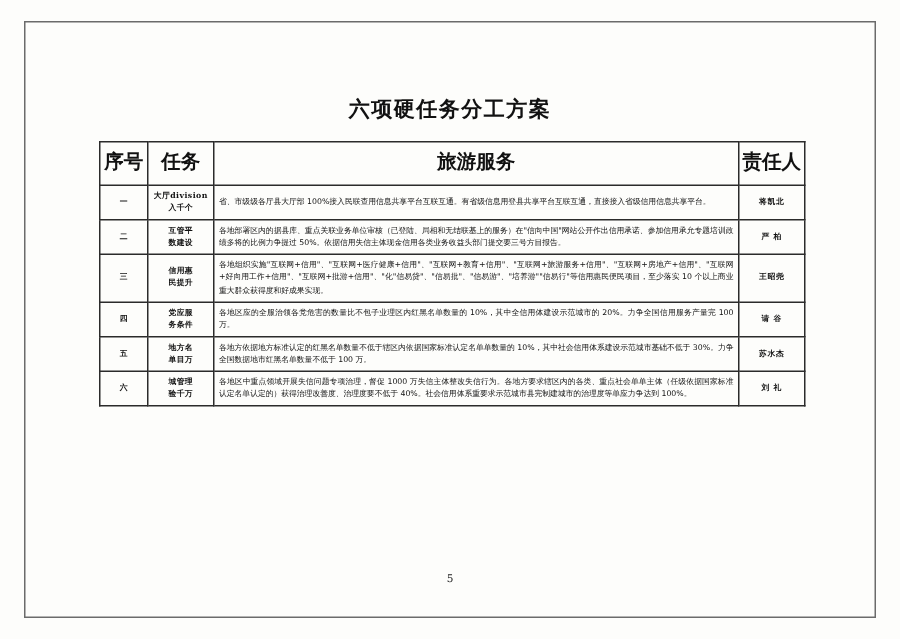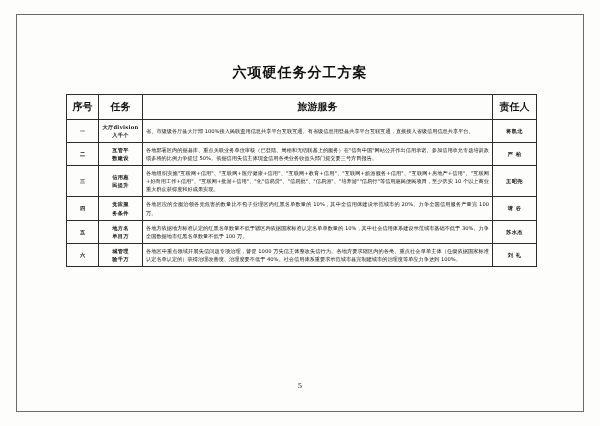--- a/index.html
+++ b/index.html
@@ -56,21 +56,21 @@
     padding: 3px 3px;
     vertical-align: middle;
     font-size: 5.2px;
     line-height: 1.55;
     color: #111;
   }
   table.task-table thead th {
     text-align: center;
     font-family: "DejaVu Serif", "Liberation Serif", serif;
     font-weight: bold;
-    font-size: 10px;
+    font-size: 13px;
     padding: 4px 2px;
     height: 16px;
   }
   col.c-no { width: 32px; }
   col.c-task { width: 44px; }
   col.c-goal { width: 350px; }
   col.c-person { width: 44px; }
 
   td.cell-no {
     text-align: center;

